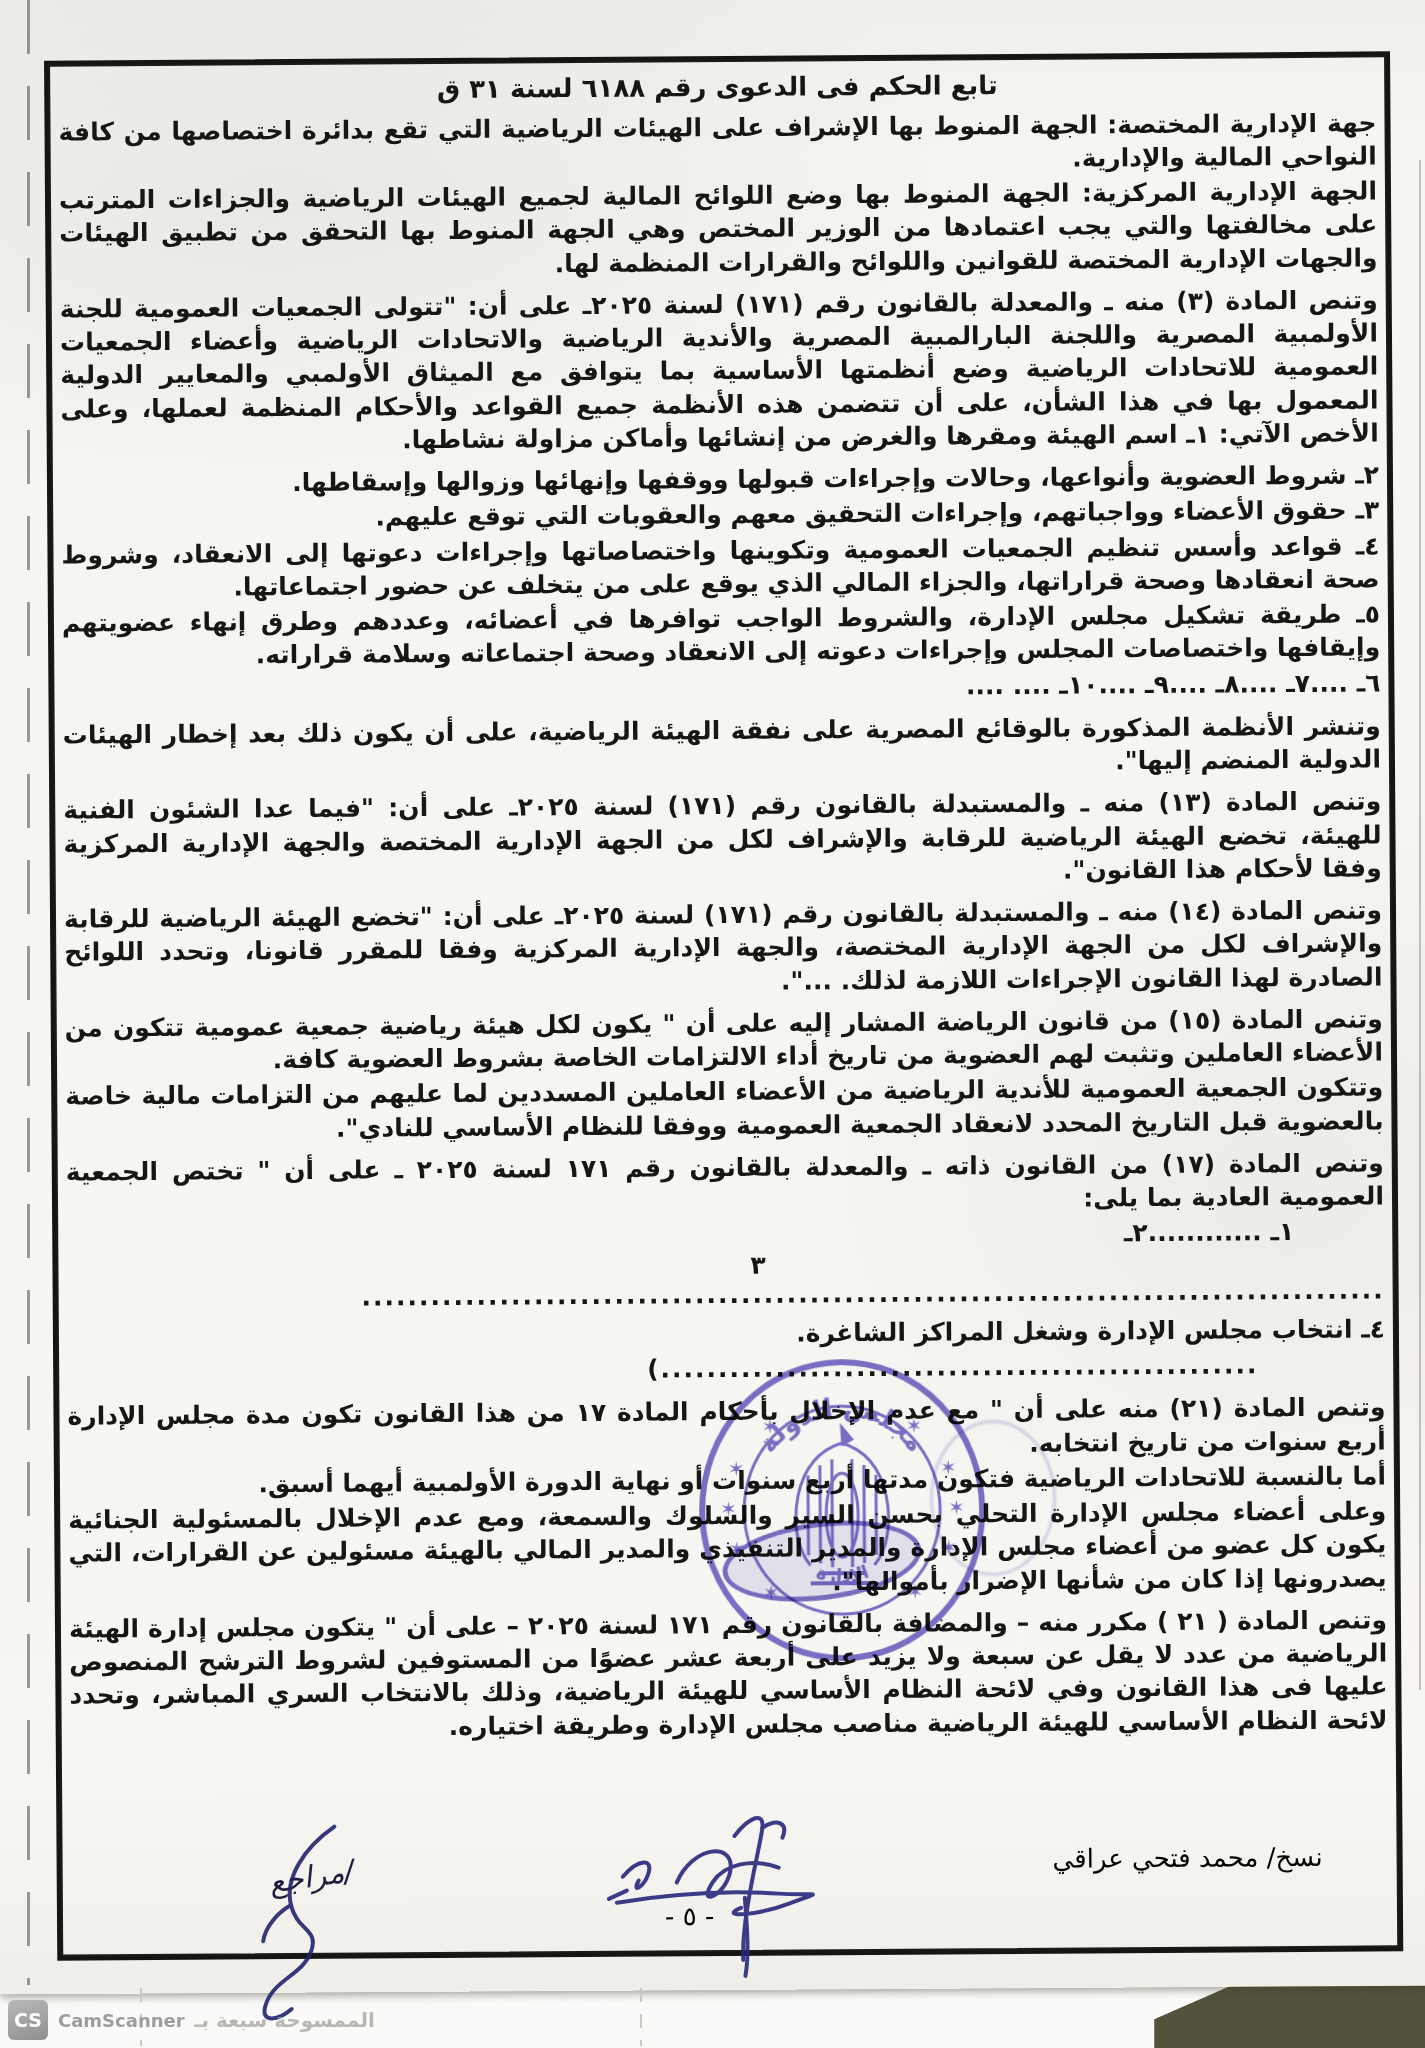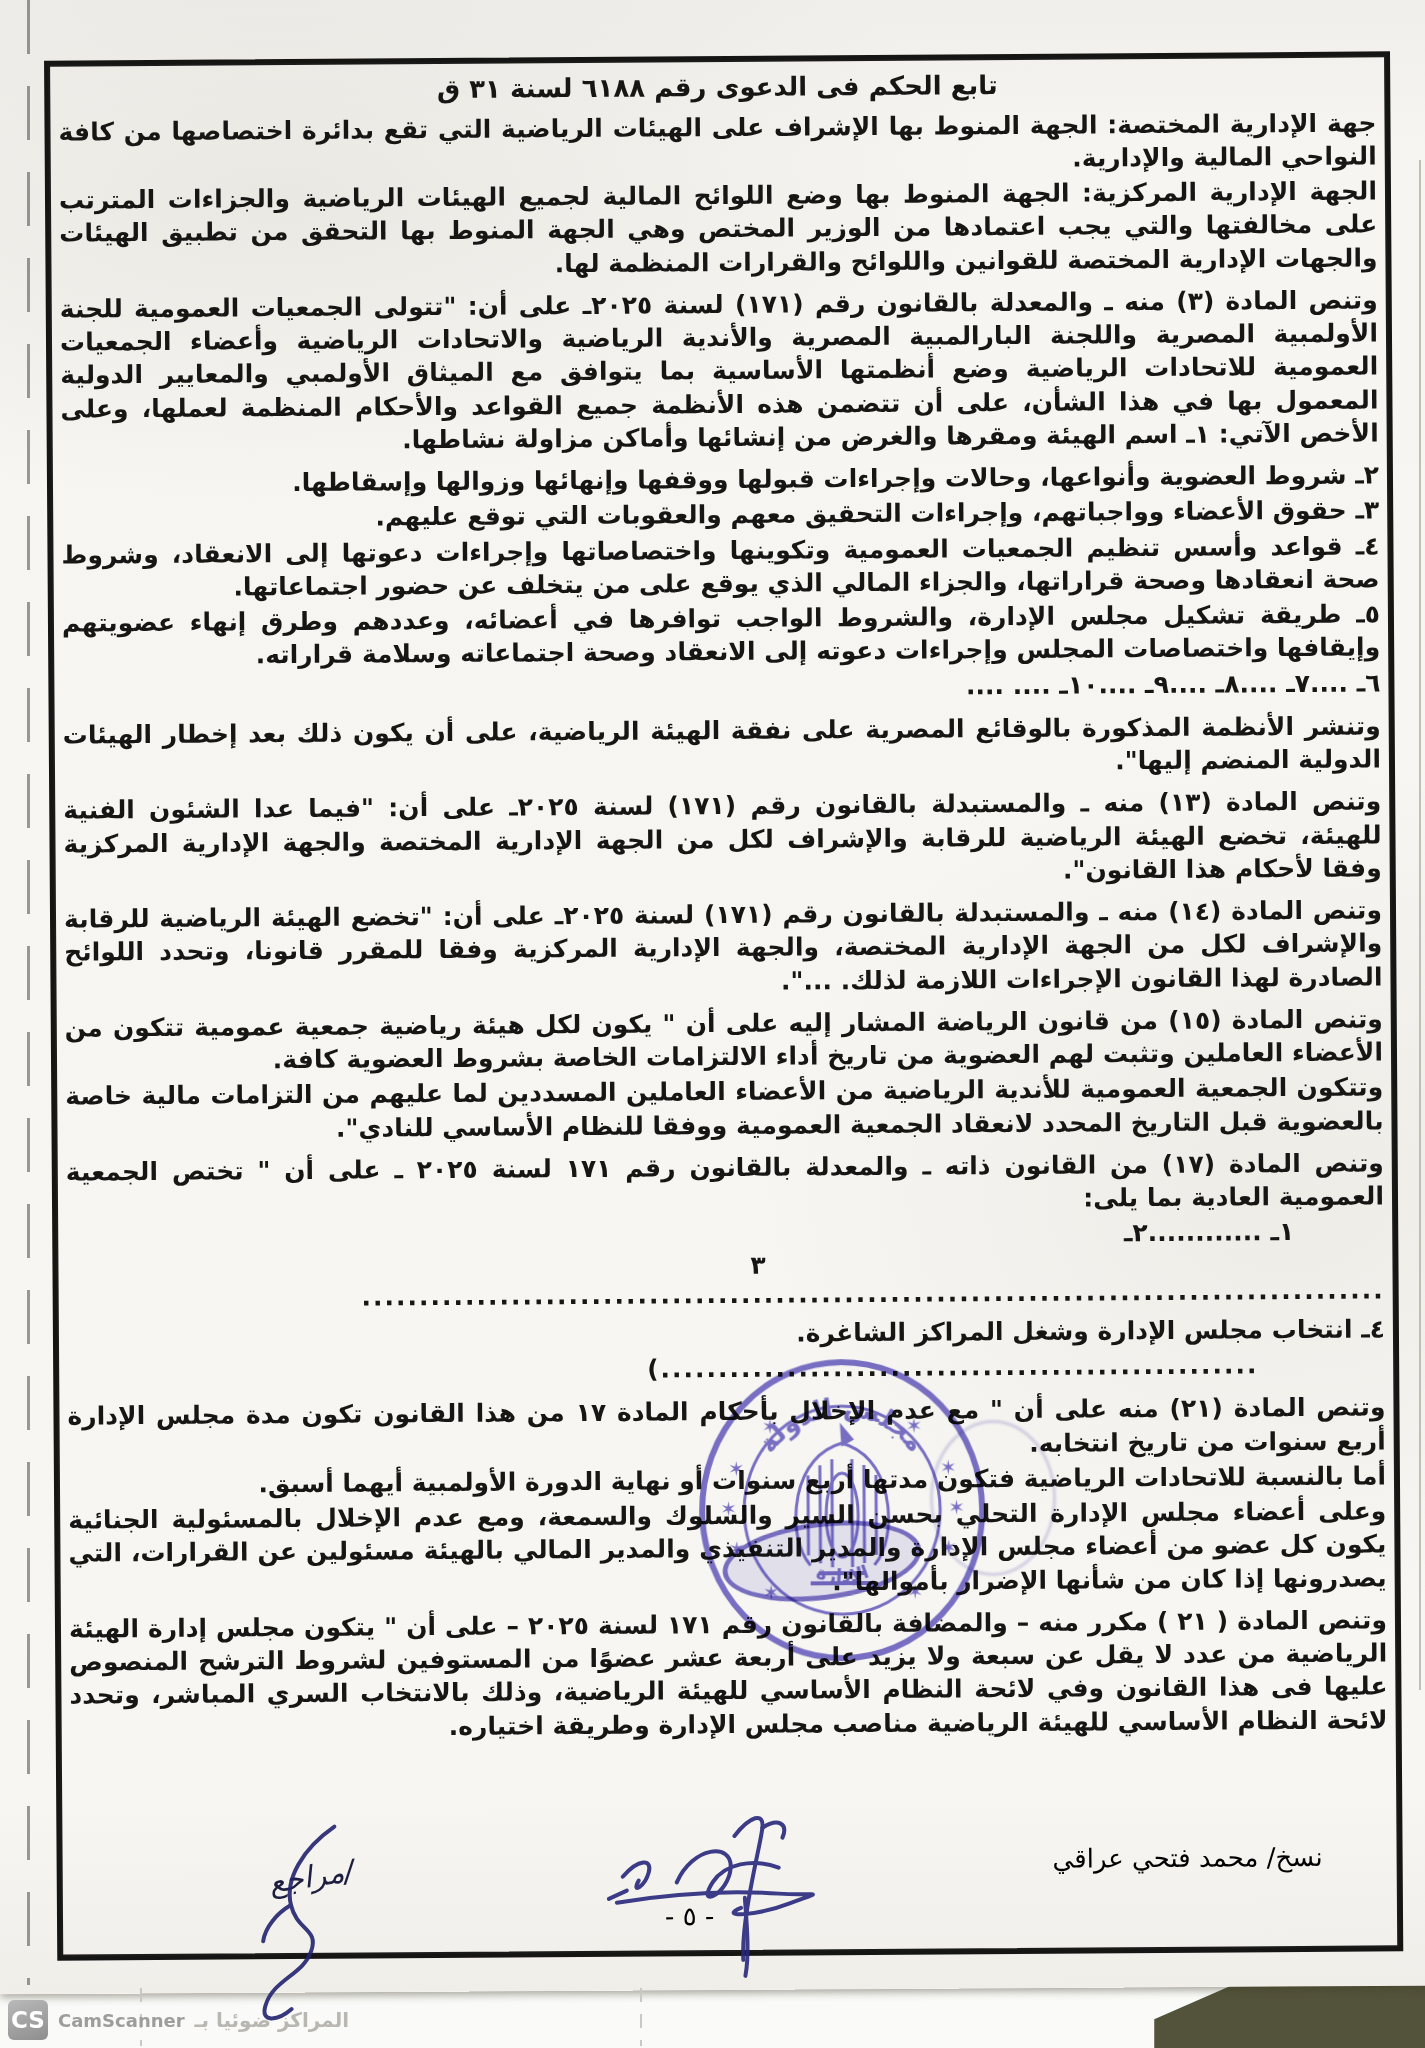--- a/index.html
+++ b/index.html
@@ -97,21 +97,21 @@
   }
 
   
   .cam-bar{
     position:absolute;left:8px;top:1998px;height:44px;
     display:flex;align-items:center;gap:10px;direction:ltr;
   }
   .cs-logo{
     width:40px;height:40px;border-radius:6px;
     background:linear-gradient(160deg,#b9b9b9,#8e8e8e);
-    color:#fff;font-size:23px;font-weight:bold;
+    color:#fff;font-size:19px;font-weight:bold;
     display:flex;align-items:center;justify-content:center;
     font-family:"DejaVu Sans",sans-serif;
   }
   .cs-text{color:#9d9d9b;font-size:18px;font-weight:bold;}
   .cs-arabic{color:#b8b7b2;font-size:20px;font-weight:bold;}
 </style>
 </head>
 <body>
 
 <div class="bed">
@@ -216,14 +216,14 @@
     </g>
   </svg>
 </div>
 
 <div class="stamp-smudge"></div>
 <div class="oval-stamp"></div>
 
 <div class="cam-bar">
   <div class="cs-logo">CS</div>
   <span class="cs-text">CamScanner</span>
-  <span class="cs-arabic">المراكز ضوئيا بـ</span>
+  <span class="cs-arabic">الممسوحة سبعة بـ</span>
 </div>
 
 </body></html>

